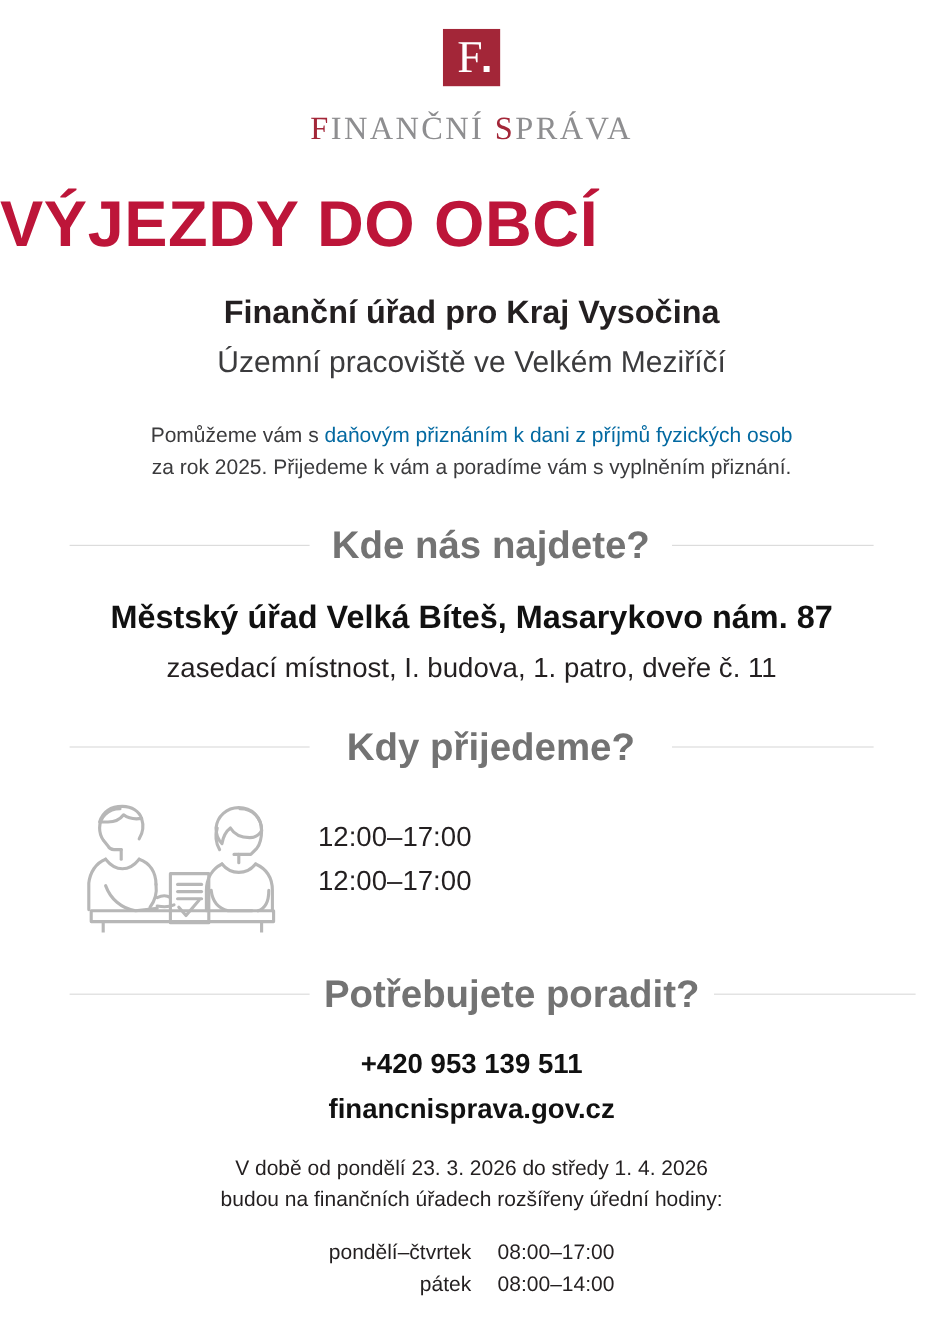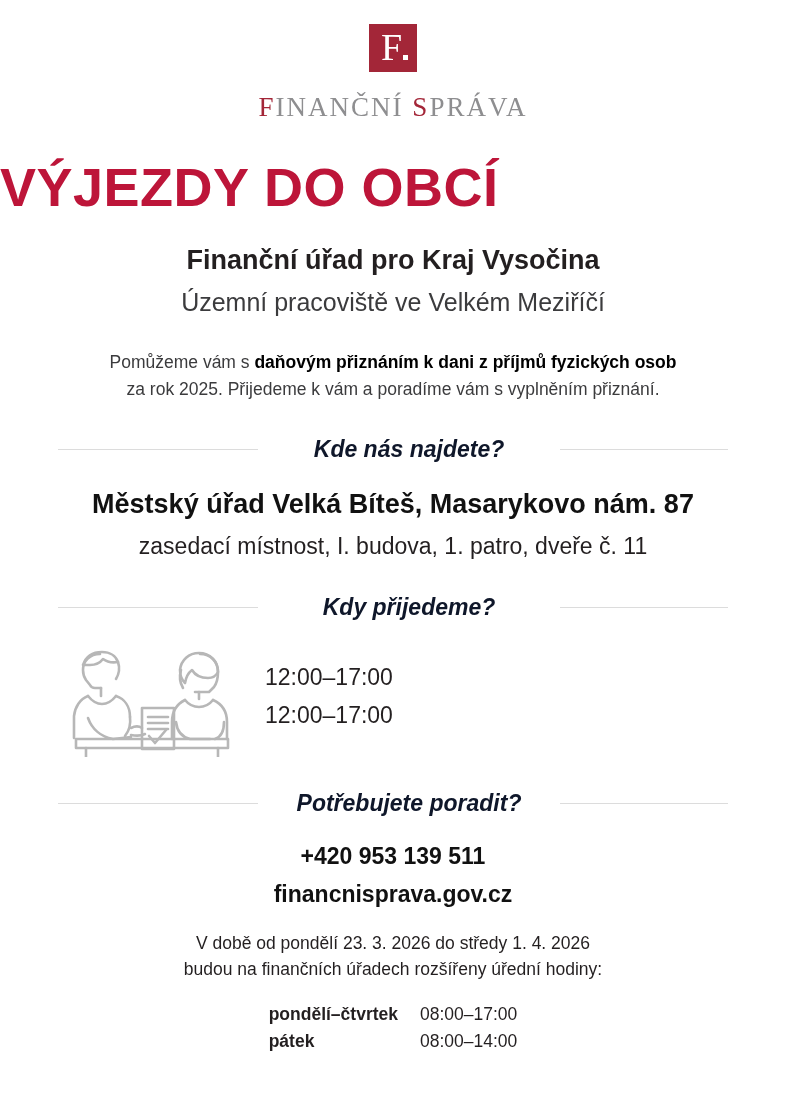--- a/index.html
+++ b/index.html
@@ -76,47 +76,46 @@
 
   
   .intro {
     margin-top: 30px;
     text-align: center;
     font-size: 17.5px;
     color: #3b3b3d;
     line-height: 1.55;
   }
   .intro .accent {
-    color: #000000;
-    font-weight: bold;
+    color: #0369a1;
+    font-weight: normal;
   }
 
   
   .section-head {
     display: flex;
     align-items: center;
     margin: 0 58px;
     padding-top: 34px;
   }
   .section-head .rule {
     height: 1px;
     background: #dcdcdc;
     flex: 0 0 auto;
   }
   .section-head .rule.left  { width: 200px; }
   .section-head .rule.right { width: 168px; }
   .section-head .spacer { flex: 1 1 auto; }
   .section-head .title {
-    font-size: 23px;
-    font-weight: bold;
-    color: #0f172a;
+    font-size: 32px;
+    font-weight: bold;
+    color: #737373;
     white-space: nowrap;
     padding: 0 12px;
     line-height: 1.1;
-    font-style: italic;
   }
 
   
   .address-main {
     margin-top: 26px;
     text-align: center;
     font-size: 27px;
     font-weight: bold;
     color: #111;
     line-height: 1.25;
@@ -188,21 +187,22 @@
     margin: 18px auto 0 auto;
     border-collapse: collapse;
   }
   .hours td {
     font-size: 17.5px;
     line-height: 1.55;
     padding: 0;
     color: #231f20;
   }
   .hours td.day {
-    font-weight: bold;
+    text-align: right;
+    font-weight: normal;
     padding-right: 22px;
     white-space: nowrap;
   }
   .hours td.time {
     text-align: left;
     white-space: nowrap;
   }
 </style>
 </head>
 <body>

